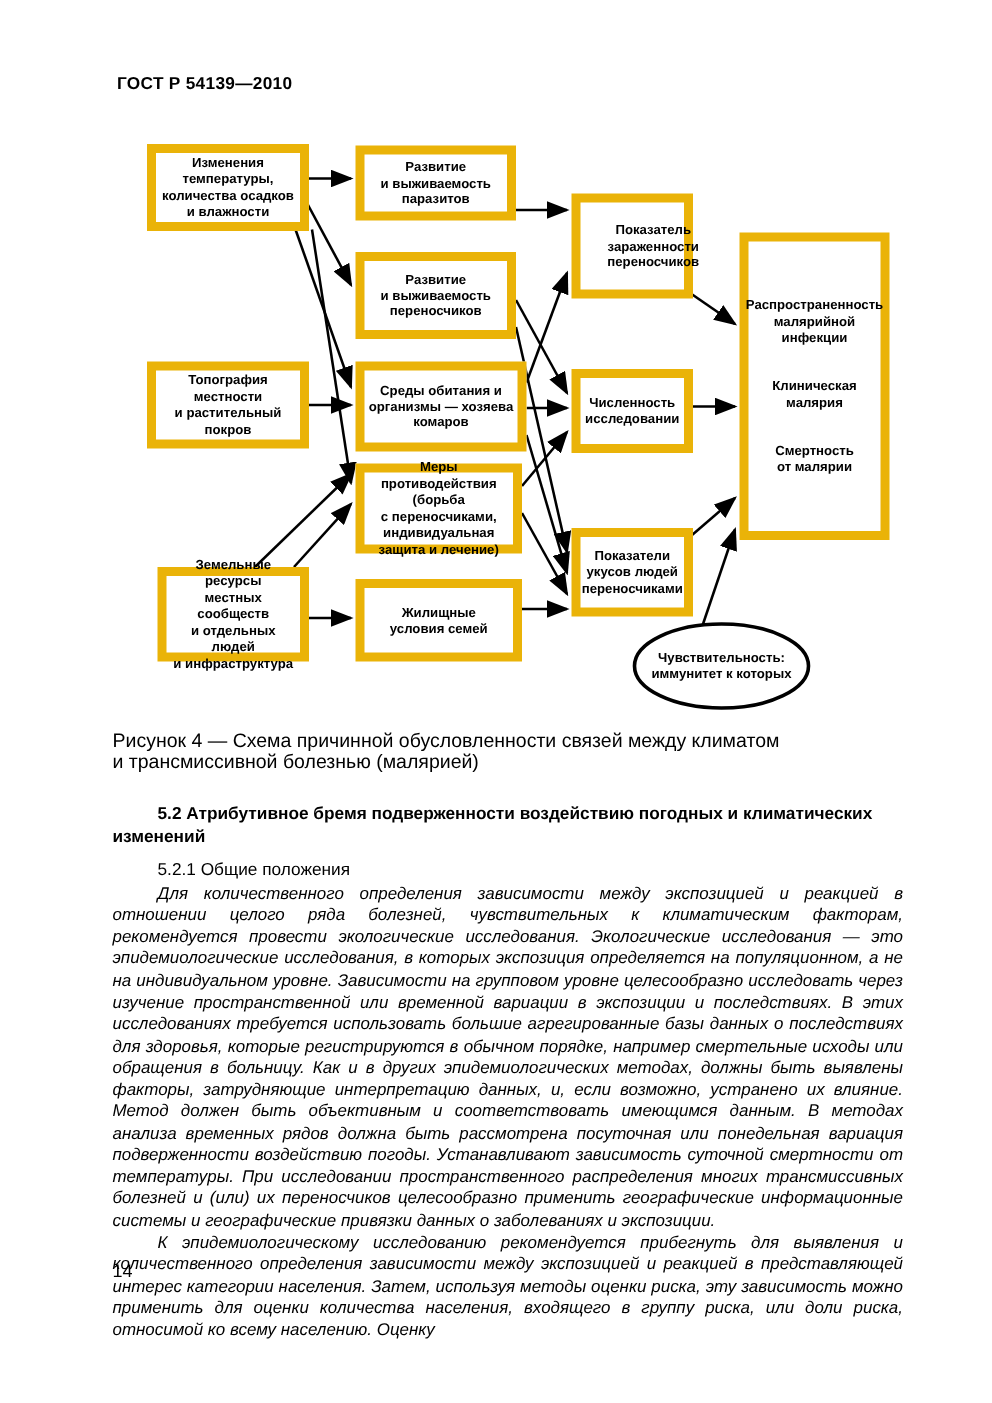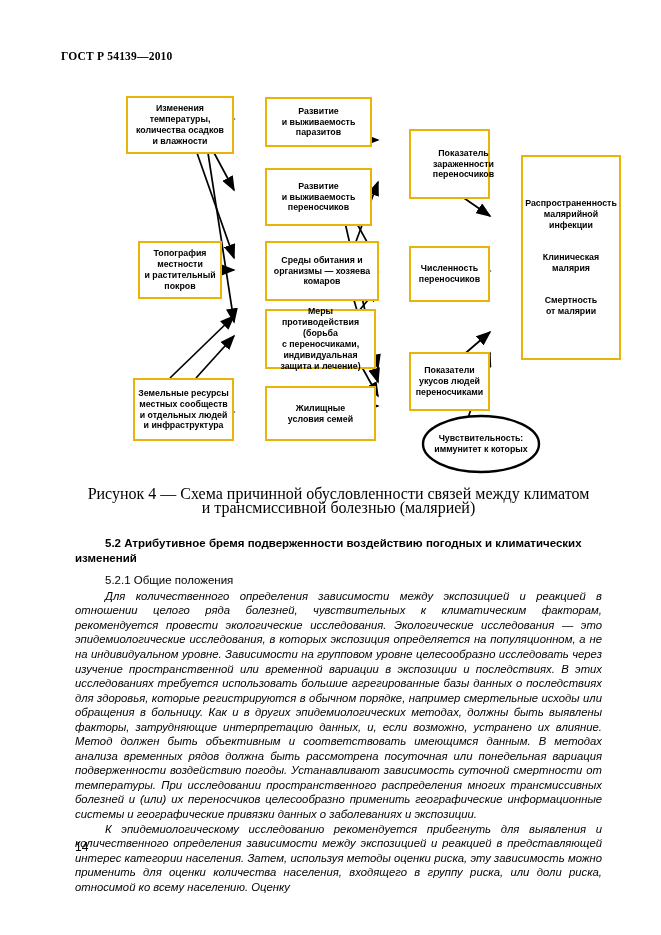--- a/index.html
+++ b/index.html
@@ -1,36 +1,36 @@
 <!DOCTYPE html>
 <html><head>
 <meta charset="utf-8">
 <style>
   html,body{margin:0;padding:0;}
   body{
     width:661px;height:935px;background:#ffffff;color:#000000;
     font-family:"Liberation Sans", sans-serif;position:relative;overflow:hidden;
   }
-  .hdr{position:absolute;left:61px;top:50px;font-weight:bold;font-size:11.5px;letter-spacing:.2px;font-family:Liberation Serif, serif;}
+  .hdr{position:absolute;left:78px;top:50px;font-weight:bold;font-size:11.5px;letter-spacing:.2px;}
   .diagram{position:absolute;left:0;top:0;width:661px;height:500px;}
   .arrows{position:absolute;left:0;top:0;}
   .node{
-    position:absolute;box-sizing:border-box;border:2px solid #eab308;background:#fff;
+    position:absolute;box-sizing:border-box;border:6px solid #eab308;background:#fff;
     display:flex;align-items:center;justify-content:center;text-align:center;
-    font-weight:bold;font-size:8.8px;line-height:1.25;white-space:pre-line;padding:2px;margin-left:28px;
+    font-weight:bold;font-size:8.8px;line-height:1.25;white-space:pre-line;padding:2px;
   }
   .node-big{flex-direction:column;gap:21px;}
   .l-item{white-space:pre-line;}
   .ellipse-label{
     position:absolute;left:428px;top:427px;width:106px;height:34px;
     display:flex;align-items:center;justify-content:center;text-align:center;
     font-weight:bold;font-size:8.8px;line-height:1.3;white-space:pre-line;
   }
-  .caption{position:absolute;left:75px;top:487px;width:527px;text-align:center;
-    font-size:16px;line-height:14px;font-family:Liberation Serif, serif;}
+  .caption{position:absolute;left:75px;top:487px;width:527px;
+    font-size:13px;line-height:14px;}
   .textcol{position:absolute;left:75px;top:536px;width:527px;}
   .h52{font-weight:bold;font-size:11.5px;line-height:14.6px;text-indent:30px;margin:0 0 8px 0;}
   .h521{font-weight:normal;font-size:11.5px;line-height:14.6px;text-indent:30px;margin:0 0 1px 0;}
   .para{font-size:11.3px;line-height:14.55px;text-align:justify;text-indent:30px;margin:0;font-style:italic;}
   .pagenum{position:absolute;left:75px;top:840px;font-size:12px;}
 </style>
 </head>
 <body>
 
 <div class="hdr">ГОСТ Р 54139—2010</div>
@@ -71,21 +71,21 @@
   <div class="node" style="left:98px;top:96px;width:108px;height:58px;">Изменения
 температуры,
 количества осадков
 и влажности</div>
   <div class="node" style="left:237px;top:97px;width:107px;height:50px;">Развитие
 и выживаемость
 паразитов</div>
   <div class="node" style="left:237px;top:168px;width:107px;height:58px;">Развитие
 и выживаемость
 переносчиков</div>
-  <div class="node" style="left:110px;top:241px;width:84px;height:58px;">Топография
+  <div class="node" style="left:98px;top:241px;width:108px;height:58px;">Топография
 местности
 и растительный
 покров</div>
   <div class="node" style="left:237px;top:241px;width:114px;height:60px;">Среды обитания и
 организмы — хозяева
 комаров</div>
   <div class="node" style="left:237px;top:309px;width:111px;height:60px;">Меры противодействия
 (борьба
 с переносчиками,
 индивидуальная
@@ -93,21 +93,21 @@
   <div class="node" style="left:105px;top:378px;width:101px;height:63px;">Земельные ресурсы
 местных сообществ
 и отдельных людей
 и инфраструктура</div>
   <div class="node" style="left:237px;top:386px;width:111px;height:55px;">Жилищные
 условия семей</div>
   <div class="node" style="left:381px;top:129px;width:81px;height:70px;padding-left:30px;">Показатель
 зараженности
 переносчиков</div>
   <div class="node" style="left:381px;top:246px;width:81px;height:56px;">Численность
-переносчиков</div>
+исследовании</div>
   <div class="node" style="left:381px;top:352px;width:81px;height:59px;">Показатели
 укусов людей
 переносчиками</div>
 
   <div class="node node-big" style="left:493px;top:155px;width:100px;height:205px;">
     <div class="l-item">Распространенность
 малярийной
 инфекции</div>
     <div class="l-item">Клиническая
 малярия</div>

